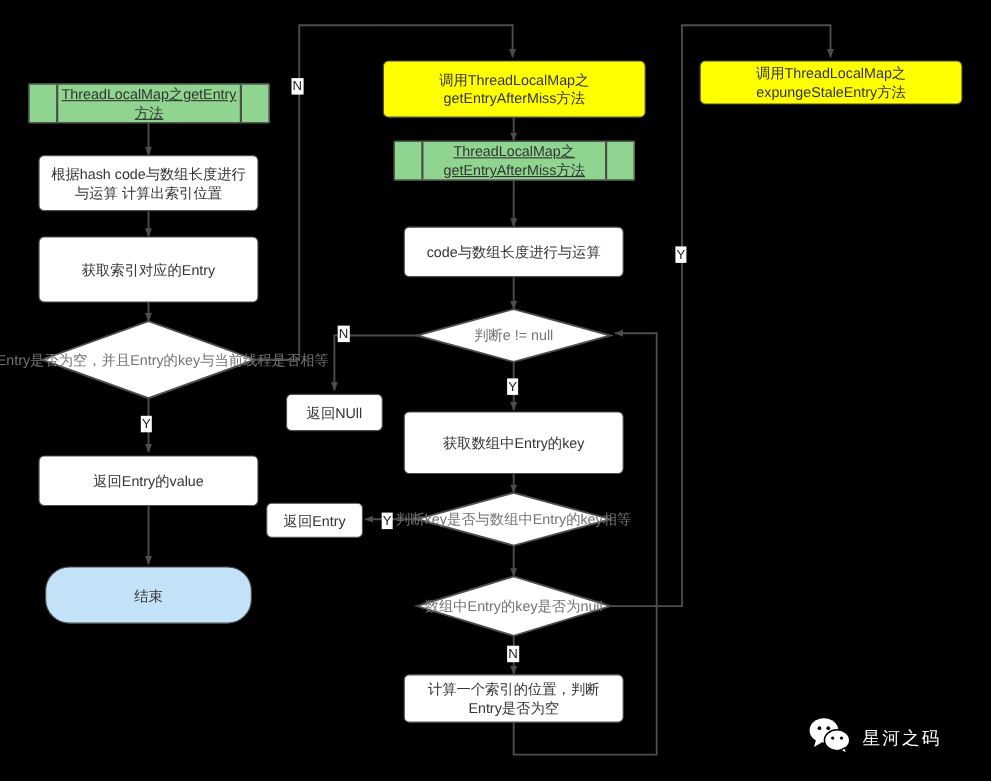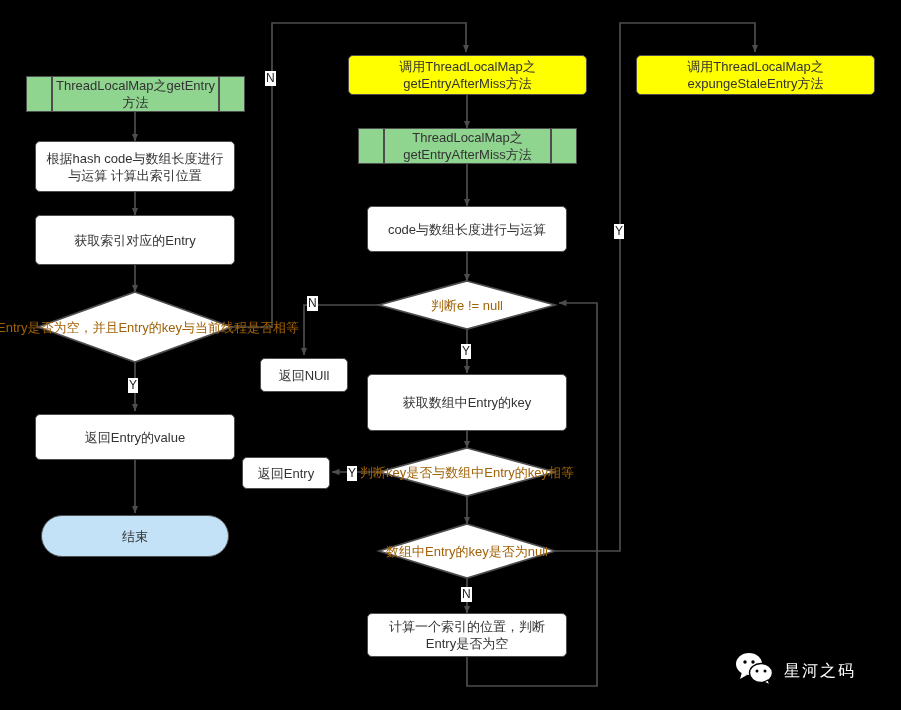--- a/index.html
+++ b/index.html
@@ -56,38 +56,39 @@
     bottom: 0;
     width: 1.6px;
     background: #4d4d4d;
   }
   .predef .bar-l { left: 24px; }
   .predef .bar-r { right: 24px; }
   .predef .ptext {
     position: relative;
     z-index: 2;
     padding: 4px 20px;
+    text-decoration: underline;
   }
   .diamond-wrap {
     position: absolute;
     z-index: 4;
   }
   .diamond-wrap svg {
     position: absolute;
     left: 0;
     top: 0;
     overflow: visible;
   }
   .diamond-label {
     position: absolute;
     left: 50%;
     top: 50%;
     transform: translate(-50%, -50%);
     text-align: center;
-    color: #a16207;
+    color: #737373;
     font-size: 13px;
     line-height: 17px;
     white-space: nowrap;
     z-index: 6;
     pointer-events: none;
   }
   #edges {
     position: absolute;
     left: 0;
     top: 0;
@@ -167,42 +168,42 @@
   <div class="node predef" style="left:26px; top:76px; width:219px; height:36px;">
     <span class="bar-l"></span>
     <span class="bar-r"></span>
     <span class="ptext">ThreadLocalMap之getEntry方法</span>
   </div>
 
   <div class="node proc" style="left:35px; top:141px; width:200px; height:51px; padding:0 8px;">
     <span>根据hash code与数组长度进行与运算 计算出索引位置</span>
   </div>
 
-  <div class="node proc" style="left:35px; top:215px; width:200px; height:50px;">
+  <div class="node proc" style="left:35px; top:215px; width:200px; height:60px;">
     <span>获取索引对应的Entry</span>
   </div>
 
   <div class="diamond-wrap" style="left:38px; top:292px; width:194px; height:70px;">
     <svg width="194" height="70" viewBox="0 0 194 70" xmlns="http://www.w3.org/2000/svg">
       <polygon points="97,0 194,35 97,70 0,35" fill="#ffffff" stroke="#4d4d4d" stroke-width="1.7"></polygon>
     </svg>
     <div class="diamond-label">
       <span>判断Entry是否为空，并且Entry的key与当前线程是否相等</span>
     </div>
   </div>
 
   <div class="node proc" style="left:35px; top:414px; width:200px; height:46px;">
     <span>返回Entry的value</span>
   </div>
 
-  <div class="node terminator" style="left:41px; top:515px; width:188px; height:42px;">
+  <div class="node terminator" style="left:41px; top:515px; width:188px; height:52px;">
     <span>结束</span>
   </div>
 
-  <div class="node call" style="left:348px; top:55px; width:239px; height:40px; padding:0 8px;">
+  <div class="node call" style="left:348px; top:55px; width:239px; height:52px; padding:0 8px;">
     <span>调用ThreadLocalMap之getEntryAfterMiss方法</span>
   </div>
 
   <div class="node predef" style="left:358px; top:128px; width:219px; height:36px;">
     <span class="bar-l"></span>
     <span class="bar-r"></span>
     <span class="ptext">ThreadLocalMap之getEntryAfterMiss方法</span>
   </div>
 
   <div class="node proc" style="left:367px; top:206px; width:200px; height:46px;">

